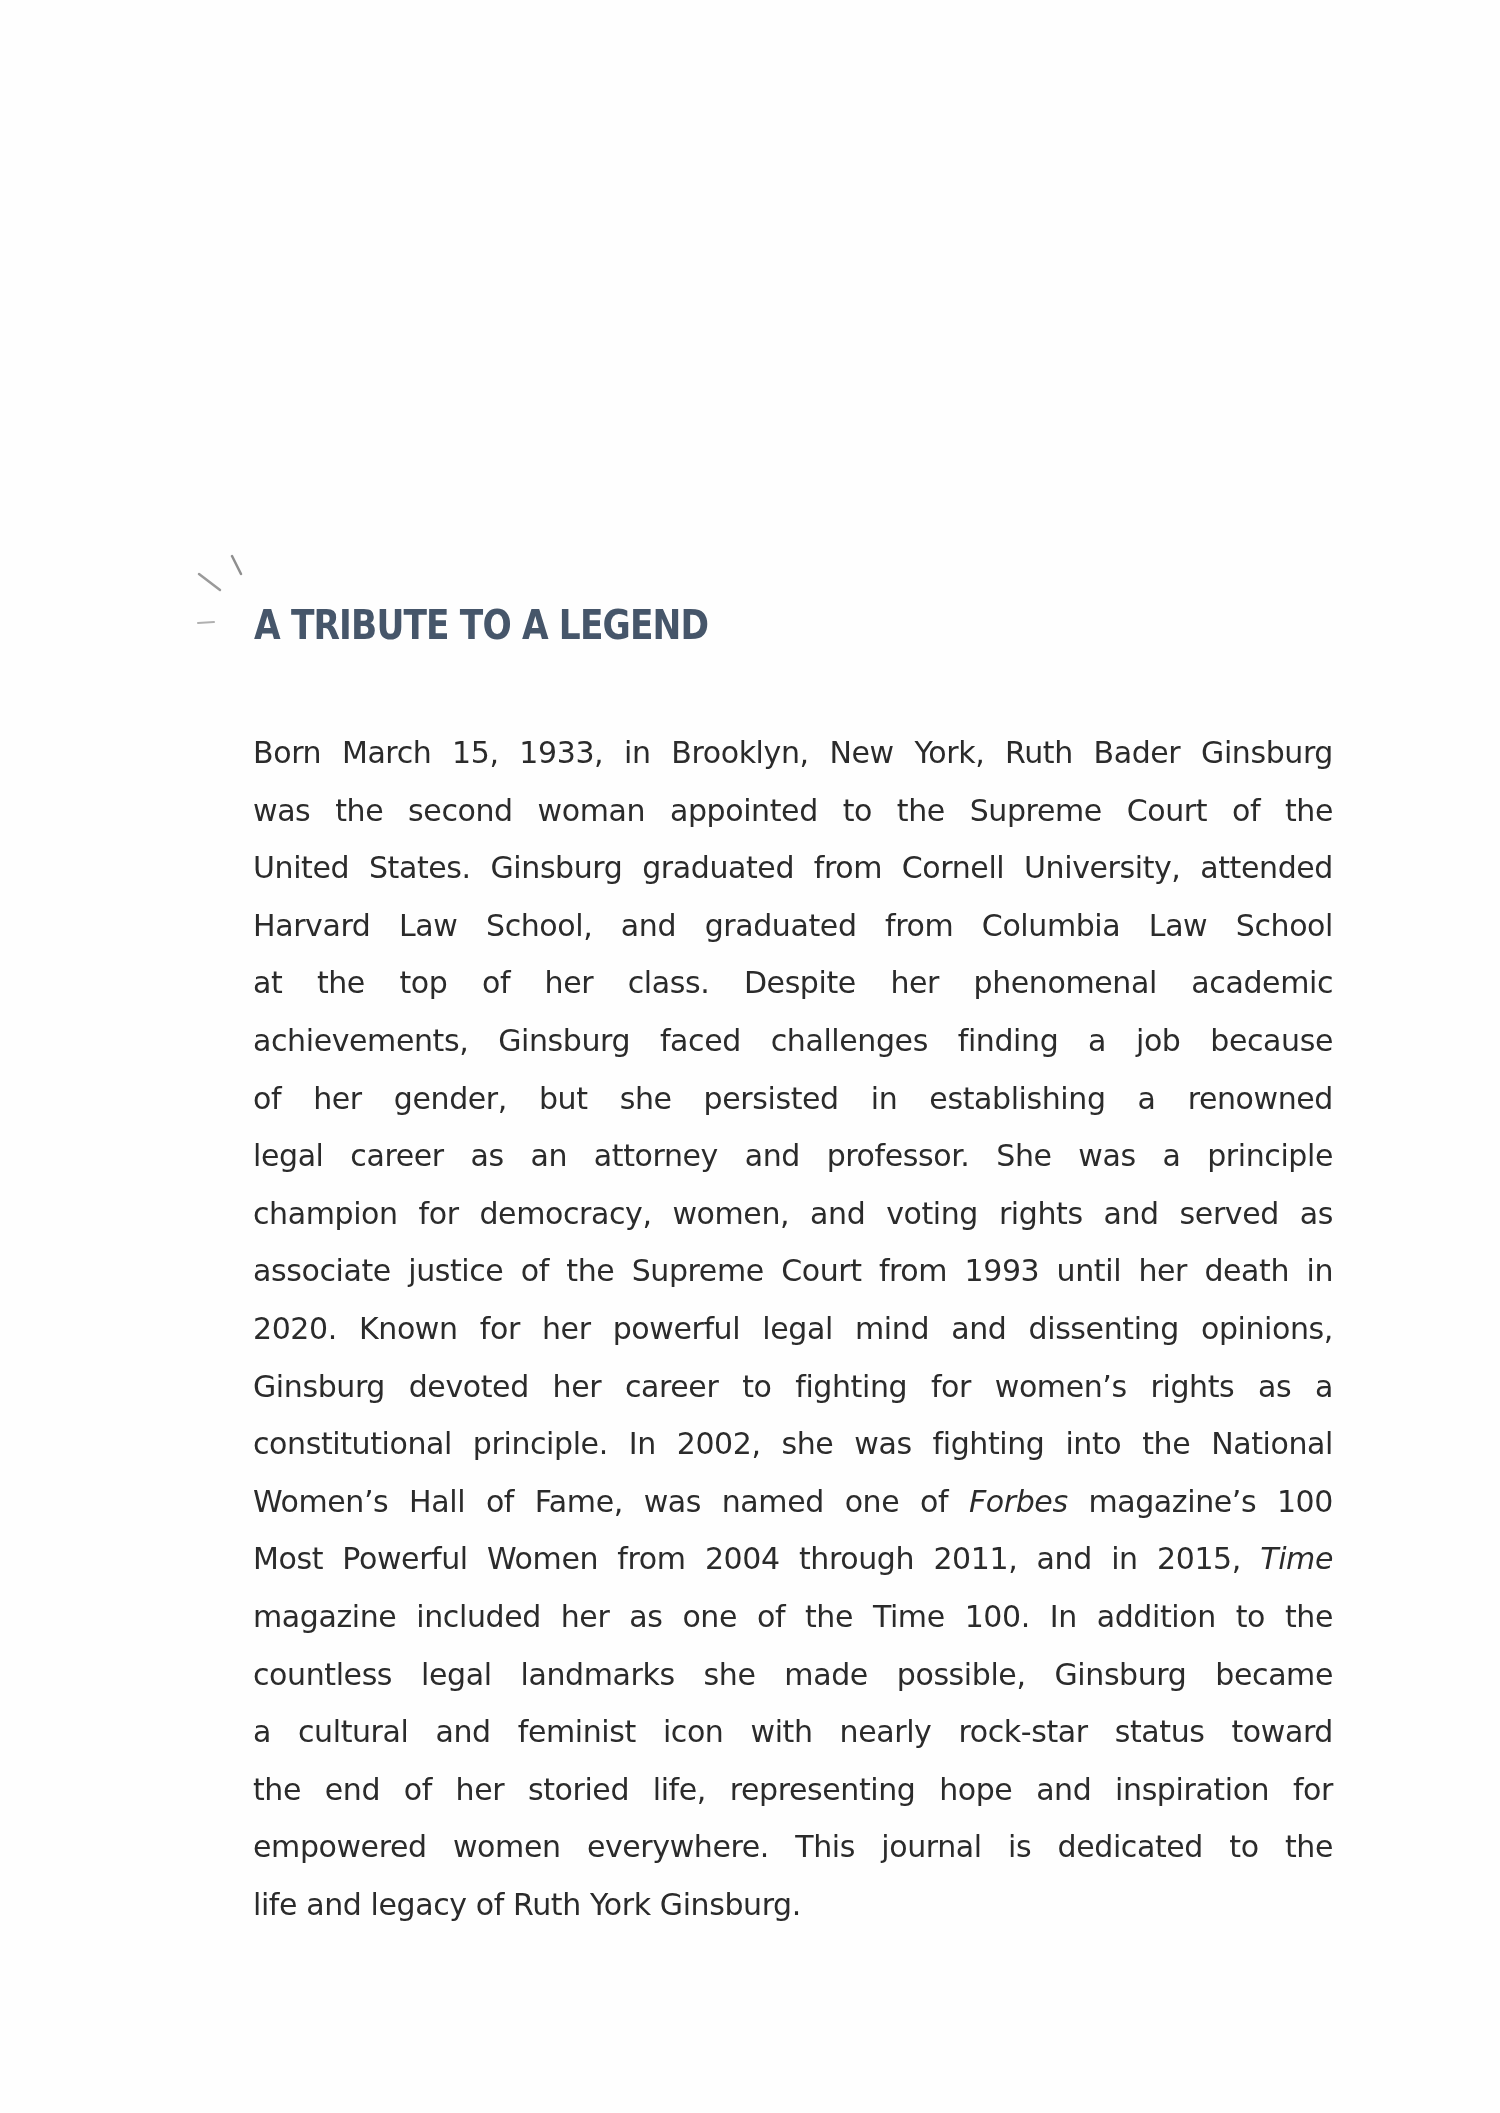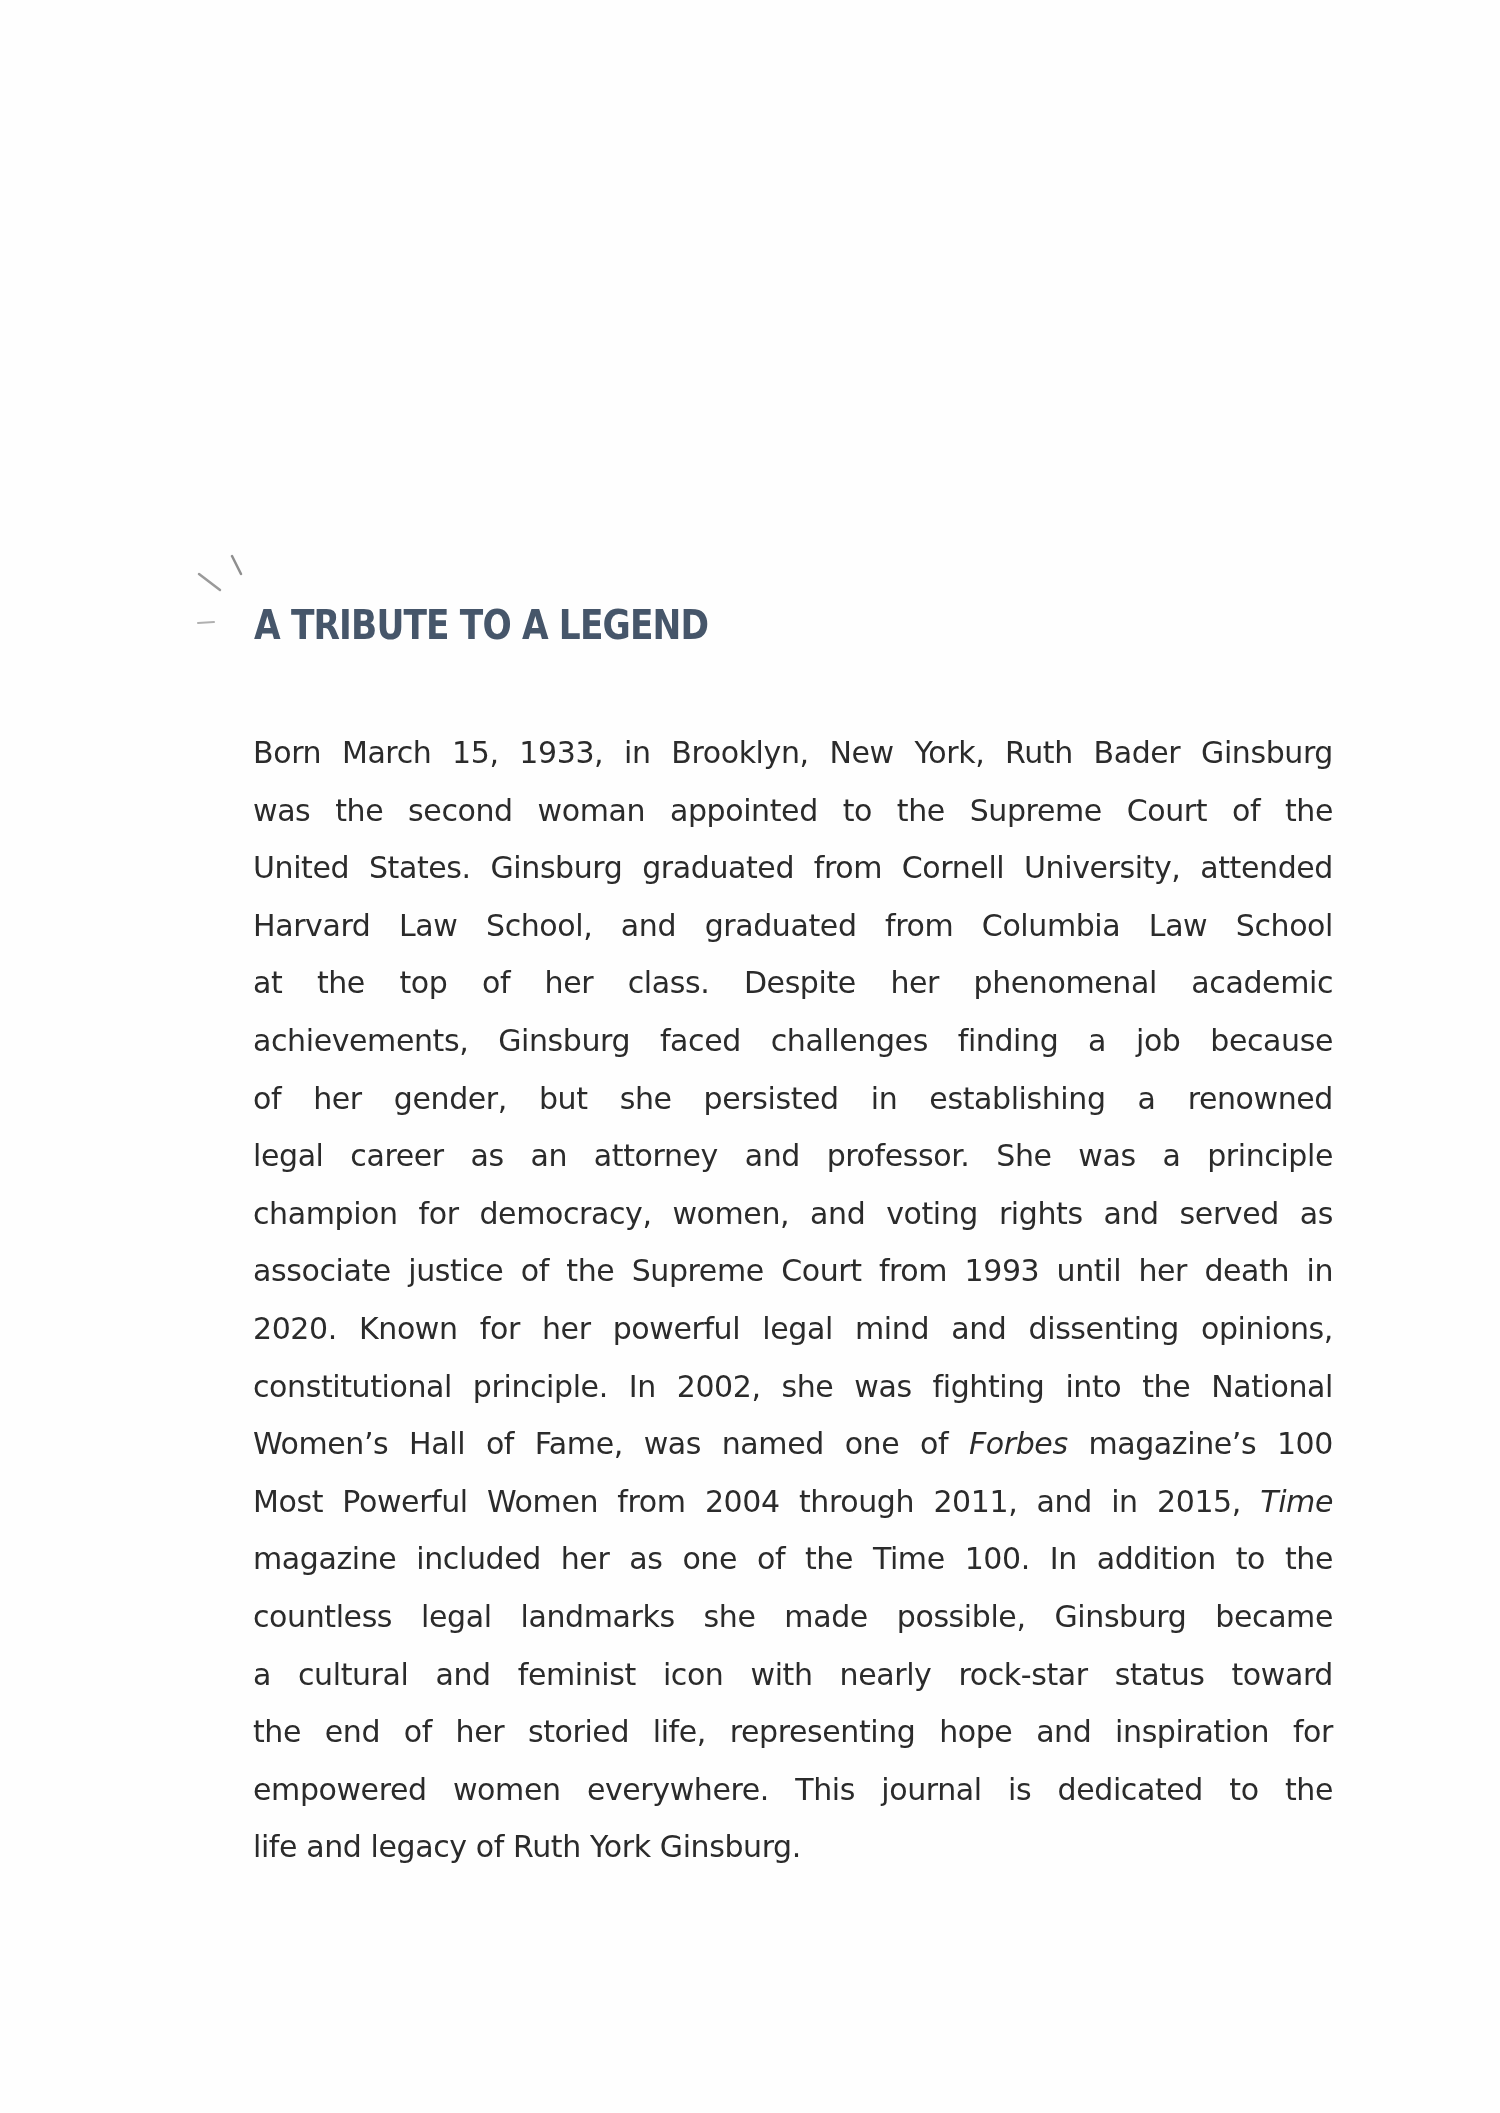--- a/index.html
+++ b/index.html
@@ -118,20 +118,23 @@
       <span class="line">
         <span class="line-inner"><span class="">champion for democracy, women, and voting rights and served as</span></span>
       </span>
       <span class="line">
         <span class="line-inner"><span class="">associate justice of the Supreme Court from 1993 until her death in</span></span>
       </span>
       <span class="line">
         <span class="line-inner"><span class="">2020. Known for her powerful legal mind and dissenting opinions,</span></span>
       </span>
       <span class="line">
+        <span class="line-inner"><span class="">Ginsburg devoted her career to fighting for women’s rights as a</span></span>
+      </span>
+      <span class="line">
         <span class="line-inner"><span class="">constitutional principle. In 2002, she was fighting into the National</span></span>
       </span>
       <span class="line">
         <span class="line-inner"><span class="">Women’s Hall of Fame, was named one of </span><span class="it">Forbes</span><span class=""> magazine’s 100</span></span>
       </span>
       <span class="line">
         <span class="line-inner"><span class="">Most Powerful Women from 2004 through 2011, and in 2015, </span><span class="it">Time</span></span>
       </span>
       <span class="line">
         <span class="line-inner"><span class="">magazine included her as one of the Time 100. In addition to the</span></span>

